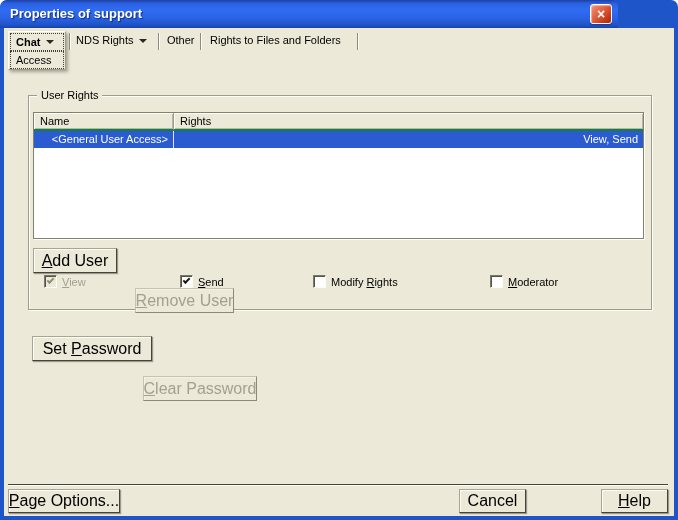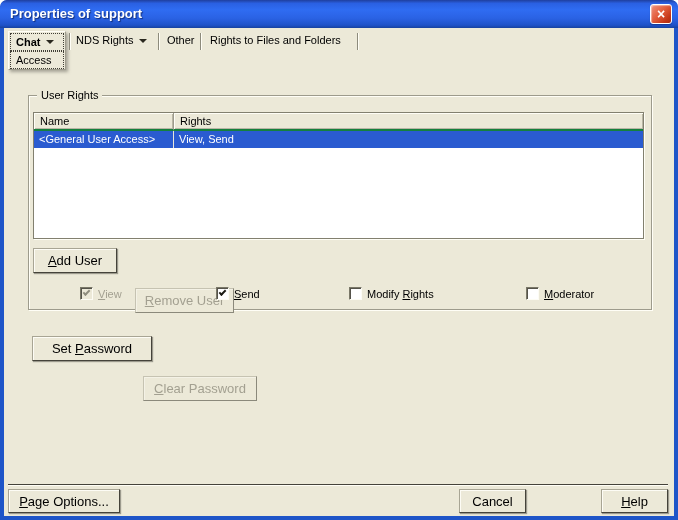--- a/index.html
+++ b/index.html
@@ -6,21 +6,21 @@
   body{width:678px;height:520px;overflow:hidden;font-family:"Liberation Sans","DejaVu Sans",sans-serif;-webkit-font-smoothing:none;}
   *{box-sizing:border-box;}
 
   .window{
     position:absolute;left:0;top:0;width:678px;height:520px;
     background:var(--window-border-blue,#1e55c8);
     border-radius:7px 7px 0 0;
     overflow:hidden;
   }
   .titlebar{
-    position:absolute;left:0;top:0;width:678px;height:28px;
+    position:absolute;left:0;top:0;width:618px;height:28px;
     background:linear-gradient(180deg,#1f3f9e 0%,#2a60e2 12%,#2f6cf2 35%,#2a62e4 65%,#1e52c8 90%,#17429f 100%);
     border-radius:7px 7px 0 0;
   }
   .title-text{
     position:absolute;left:10px;top:0;height:28px;line-height:28px;
     color:#fff;font-size:13px;font-weight:bold;
     text-shadow:1px 1px 1px rgba(10,30,90,.75);
     white-space:nowrap;
   }
   .close-btn{
@@ -91,31 +91,31 @@
     font-size:11px;line-height:17px;padding:0 6px;
     border-right:1px solid #9d9b8c;
     box-shadow:inset 1px 1px 0 #fffef6, inset -1px -1px 0 #b9b6a5;
     border-bottom:2px solid #15803d;
     white-space:nowrap;overflow:hidden;
   }
   .hcell-name{width:140px;}
   .hcell-rights{flex:1;border-right:none;}
   .tbl-row{display:flex;height:17px;font-size:11px;line-height:17px;}
   .tbl-row.selected{background:var(--selection-blue,#2a5bd0);color:#fff;}
-  .tbl-cell{padding:0 5px;white-space:nowrap;overflow:hidden;}
+  .tbl-cell{padding:0 5px;white-space:nowrap;overflow:hidden;text-align:right;}
   .cell-name{width:140px;border-right:1px solid #e8e6d8;}
   .cell-rights{flex:1;}
 
   
   .btn{
     position:absolute;height:25px;
     background:var(--dialog-bg,#ece9d8);
     border:1px solid;border-color:#a8a594 #45433a #45433a #a8a594;
     box-shadow:inset 1px 1px 0 #fdfcf5, 1px 1px 1px rgba(104,102,92,.6);
-    font-size:13px;color:#000;
+    font-size:16px;color:#000;
     display:flex;align-items:center;justify-content:center;
     white-space:nowrap;cursor:default;
   }
   .btn.disabled{
     color:#a3a091;
     border-color:#c6c3b2 #8b897b #8b897b #c6c3b2;
     box-shadow:inset 1px 1px 0 #f4f2e6;
     margin-top:40px;
   }
   .btn u{text-decoration:underline;}
@@ -124,21 +124,21 @@
   .btn-remove-user{left:131px;top:220px;width:99px;}
   .btn-set-password{left:28px;top:308px;width:120px;}
   .btn-clear-password{left:139px;top:308px;width:114px;}
   .btn-page-options{left:4px;top:461px;width:112px;height:24px;}
   .btn-ok{left:384px;top:461px;width:67px;height:24px;}
   .btn-cancel{left:455px;top:461px;width:67px;height:24px;}
   .btn-apply{left:526px;top:484px;width:67px;height:20px;}
   .btn-help{left:597px;top:461px;width:67px;height:24px;}
 
   
-  .cb{position:absolute;top:259px;display:flex;align-items:center;margin-left:36px;}
+  .cb{position:absolute;top:247px;display:flex;align-items:center;}
   .cb-box{
     position:relative;width:13px;height:13px;background:#fff;
     border:1px solid;border-color:#7a7868 #fdfcf4 #fdfcf4 #7a7868;
     box-shadow:inset 1px 1px 0 #55534a;
     flex:0 0 auto;
   }
   .cb.disabled .cb-box{background:var(--dialog-bg,#ece9d8);}
   .check{
     position:absolute;left:2px;top:2px;width:7px;height:4px;
     border-left:2px solid #1c1b14;border-bottom:2px solid #1c1b14;

